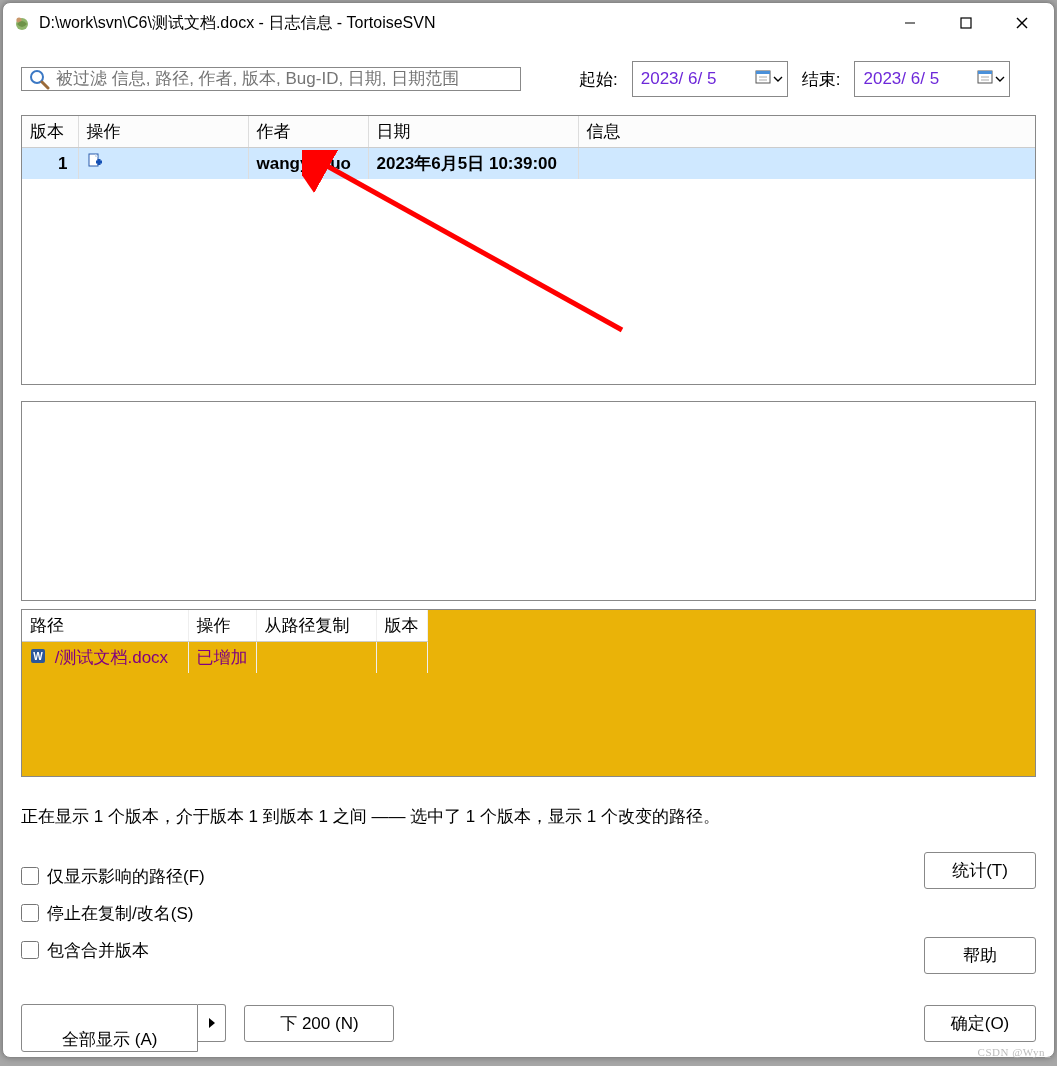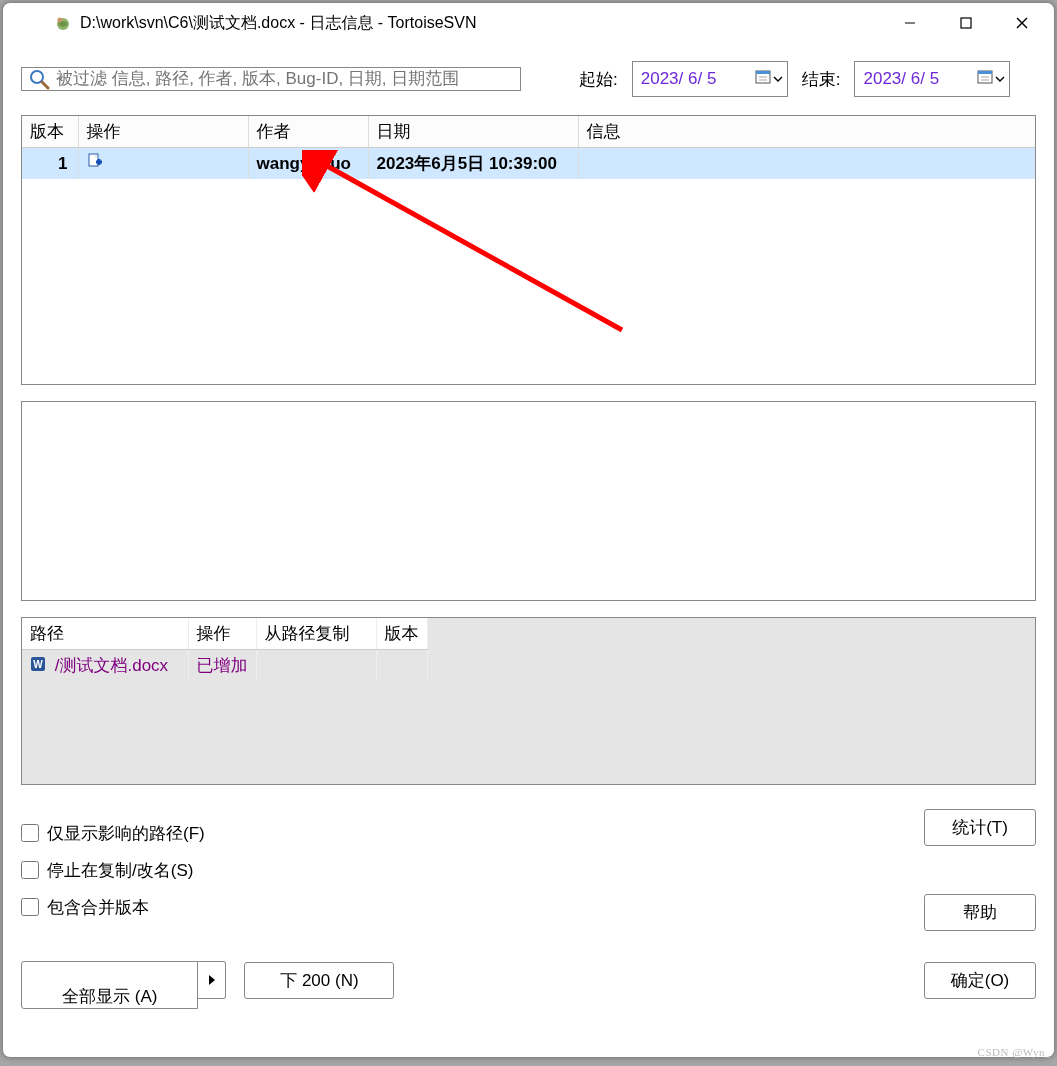--- a/index.html
+++ b/index.html
@@ -2,21 +2,21 @@
 <html><head>
 <meta charset="utf-8">
 <style>
   * { box-sizing: border-box; margin: 0; padding: 0; }
   html, body { width: 1057px; height: 1066px; font-family: "Microsoft YaHei", "Segoe UI", Arial, sans-serif; font-size: 16px; background: #a7a7a7; }
   .win {
     position: absolute; left: 2px; top: 2px; width: 1053px; height: 1056px;
     background: #ffffff; border: 1px solid #888; border-radius: 8px; overflow: hidden;
     box-shadow: 0 0 6px rgba(0,0,0,0.3);
   }
-  .titlebar { height: 40px; display: flex; align-items: center; padding: 0 4px 0 10px; margin-left: 41px; }
+  .titlebar { height: 40px; display: flex; align-items: center; padding: 0 4px 0 10px; }
   .title-icon { width: 18px; height: 18px; margin-right: 8px; }
   .title-text { flex: 1; font-size: 16px; color: #000; white-space: nowrap; overflow: hidden; }
   .winbtn { width: 56px; height: 40px; display: flex; align-items: center; justify-content: center; color:#000; }
 
   .content { position: absolute; left: 0; top: 40px; right:0; bottom:0; padding: 18px 18px 8px 18px; display:flex; flex-direction:column; }
 
   .filter-row { display:flex; align-items:center; gap: 14px; margin-bottom: 18px; }
   .filter-box {
     display:flex; align-items:center; width: 500px; height: 24px; border:1px solid #888;
   }
@@ -42,21 +42,21 @@
   .grid thead th { background:#fcfcfc; border-bottom:1px solid #ccc; color:#000; }
   .grid .c-rev { width: 56px; text-align:right; padding-right:10px;}
   .grid .c-act { width: 170px; }
   .grid .c-auth { width: 120px; }
   .grid .c-date { width: 210px; }
   .grid tbody tr.selected td { background:#cfe8ff; font-weight:bold; }
   .grid tbody td:last-child, .grid thead th:last-child { border-right:none; }
 
   .msgbox { border:1px solid #888; height: 200px; margin-top: 16px; background:#fff; }
 
-  .paths-grid { border:1px solid #888; height: 168px; margin-top: 16px; background:#e5e5e5; overflow:hidden; }
+  .paths-grid { border:1px solid #888; height: 168px; margin-top: 8px; background:#eab308; overflow:hidden; }
   .paths-grid th, .paths-grid td { text-align:left; padding: 4px 8px; font-size:17px; font-weight:normal; white-space:nowrap; border-right:1px solid #eee; height:28px;}
   .paths-grid thead th { background:#fff; border-bottom:1px solid #ccc; }
   .paths-grid .p-path { width: 166px; }
   .paths-grid .p-act { width: 60px; color:#800080;}
   .paths-grid .p-copy { width: 120px; }
   .paths-grid .file-link { color:#800080; }
   .paths-grid .file-ico { display:inline-block; vertical-align:middle; margin-right:4px;}
 
   .status-line { font-size:17px; color:#000; margin-top: 28px; }
 
@@ -240,20 +240,21 @@
               <span class="file-link">/测试文档.docx</span>
             </td>
             <td class="p-act">已增加</td>
             <td></td>
             <td></td>
           </tr>
         </tbody>
       </table>
     </div>
 
+    <div class="status-line">正在显示 1 个版本，介于版本 1 到版本 1 之间 —— 选中了 1 个版本，显示 1 个改变的路径。</div>
 
     <div class="check-row">
       <div class="check-col">
         <label>
           <input type="checkbox" style="">
           <span>仅显示影响的路径(F)</span>
         </label>
         <label>
           <input type="checkbox" style="">
           <span>停止在复制/改名(S)</span>

